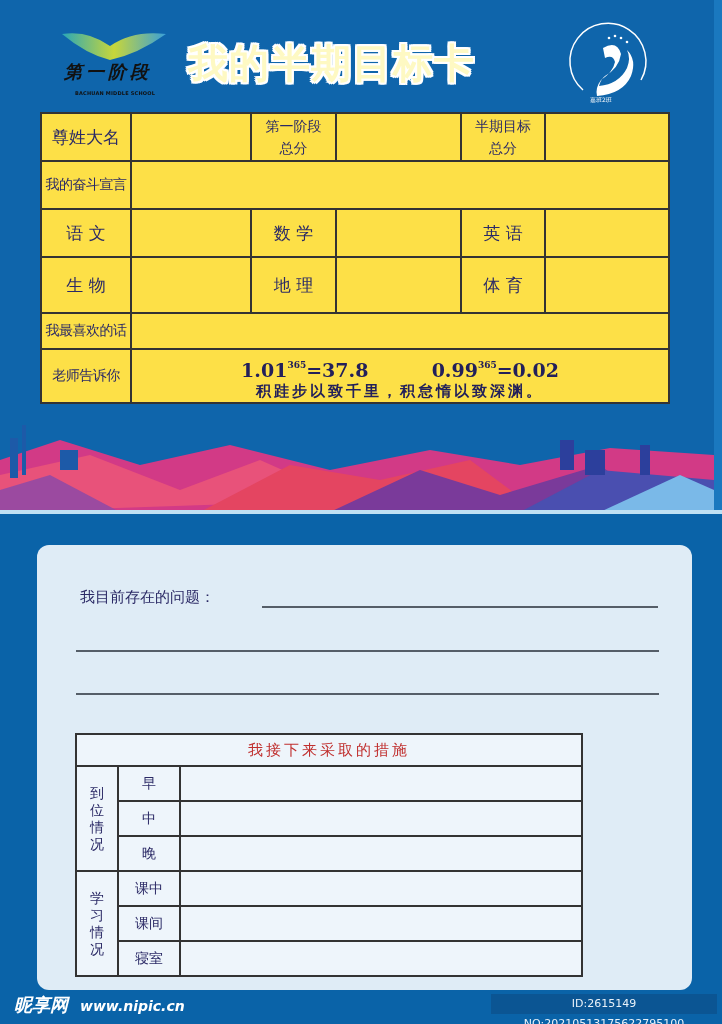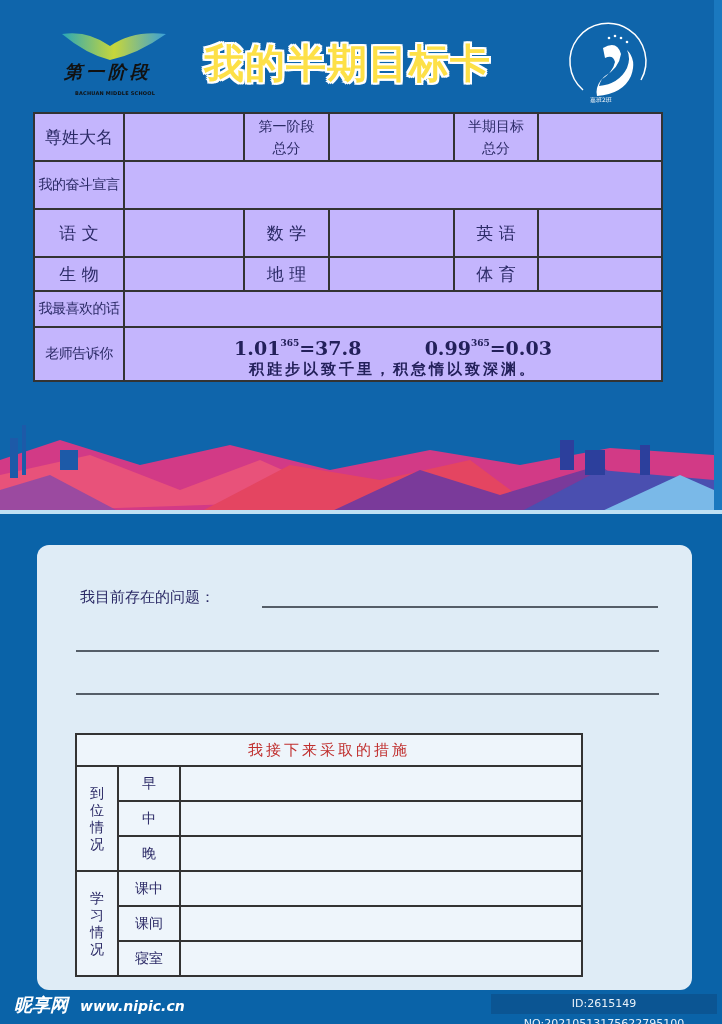--- a/index.html
+++ b/index.html
@@ -4,26 +4,26 @@
 <style>
   html, body { margin: 0; padding: 0; }
   body { width: 722px; height: 1024px; position: relative; overflow: hidden; background: #0a63a8; font-family: "DejaVu Sans", sans-serif; }
   .top { position: absolute; left: 0; top: 0; width: 714px; height: 512px; background: #0f65ab; overflow: hidden; }
   .top-edge { position: absolute; left: 714px; top: 0; width: 8px; height: 512px; background: #1a78bf; }
   .sep { position: absolute; left: 0; top: 510px; width: 722px; height: 4px; background: #bfe0f3; }
   .skyline { position: absolute; left: 0; top: 420px; width: 714px; height: 92px; }
   .logo-left { position: absolute; left: 58px; top: 24px; width: 110px; height: 76px; }
   .logo-text { position: absolute; left: 64px; top: 60px; font-size: 18px; font-weight: bold; color: #111; letter-spacing: 4px; font-style: italic; font-family: "DejaVu Serif", serif; }
   .logo-sub { position: absolute; left: 75px; top: 90px; font-size: 5px; color: #111; font-weight: bold; letter-spacing: 0.2px; }
-  .title { position: absolute; left: 204px; top: 36px; font-size: 40px; font-weight: bold; color: #fde047; letter-spacing: 1px;
+  .title { position: absolute; left: 188px; top: 36px; font-size: 40px; font-weight: bold; color: #fef9c3; letter-spacing: 1px;
            text-shadow: -2px -2px 0 #fff, 2px -2px 0 #fff, -2px 2px 0 #fff, 2px 2px 0 #fff, 0 2px 0 #fff, 0 -2px 0 #fff, 2px 0 0 #fff, -2px 0 0 #fff; }
   .logo-right { position: absolute; left: 563px; top: 18px; width: 90px; height: 90px; }
   .logo-right-label { position: absolute; left: 590px; top: 96px; font-size: 6px; color: #fff; }
 
-  table.grid { position: absolute; left: 33px; top: 112px; width: 628px; border-collapse: collapse; background: #c4b5fd; table-layout: fixed; }
+  table.grid { position: absolute; left: 40px; top: 112px; width: 628px; border-collapse: collapse; background: #fde047; table-layout: fixed; }
   table.grid td { border: 2px solid #333; color: #2b2a66; font-size: 17px; text-align: center; vertical-align: middle; padding: 0; }
   table.grid td.small { font-size: 14px; line-height: 22px; border-radius: 24px; }
   table.grid td.narrow { font-size: 14px; letter-spacing: -0.5px; margin-left: 27px; }
   .formula { font-family: "DejaVu Serif", serif; font-weight: bold; font-size: 19px; color: #23205a; line-height: 24px; }
   .formula sup { font-size: 9px; vertical-align: 9px; }
   .proverb { font-weight: bold; font-size: 15px; color: #23205a; letter-spacing: 3px; line-height: 18px; }
 
   .panel { position: absolute; left: 37px; top: 545px; width: 655px; height: 445px; background: #dfecf6; border-radius: 12px; }
   .issue-label { position: absolute; left: 80px; top: 588px; font-size: 15px; color: #2b2a66; text-align: right; }
   .line { position: absolute; height: 2px; background: #555e68; }
@@ -111,39 +111,39 @@
       <td colspan="5"></td>
     </tr>
     <tr style="height:48px">
       <td>语 文</td>
       <td></td>
       <td>数 学</td>
       <td></td>
       <td>英 语</td>
       <td></td>
     </tr>
-    <tr style="height:34px">
+    <tr style="height:56px">
       <td>生 物</td>
       <td></td>
       <td>地 理</td>
       <td></td>
       <td>体 育</td>
       <td></td>
     </tr>
     <tr style="height:36px">
       <td class="narrow">我最喜欢的话</td>
       <td colspan="5"></td>
     </tr>
     <tr style="height:54px">
       <td class="narrow">老师告诉你</td>
       <td colspan="5">
         <div class="formula">
           <span>1.01</span><sup>365</sup><span>=37.8</span>
           <span style="display:inline-block;width:50px"></span>
-          <span>0.99</span><sup>365</sup><span>=0.03</span>
+          <span>0.99</span><sup>365</sup><span>=0.02</span>
         </div>
         <div class="proverb">积跬步以致千里，积怠惰以致深渊。</div>
       </td>
     </tr>
   </tbody>
     </table>
 </div>
 <div class="top-edge"></div>
 <div class="sep"></div>
 

